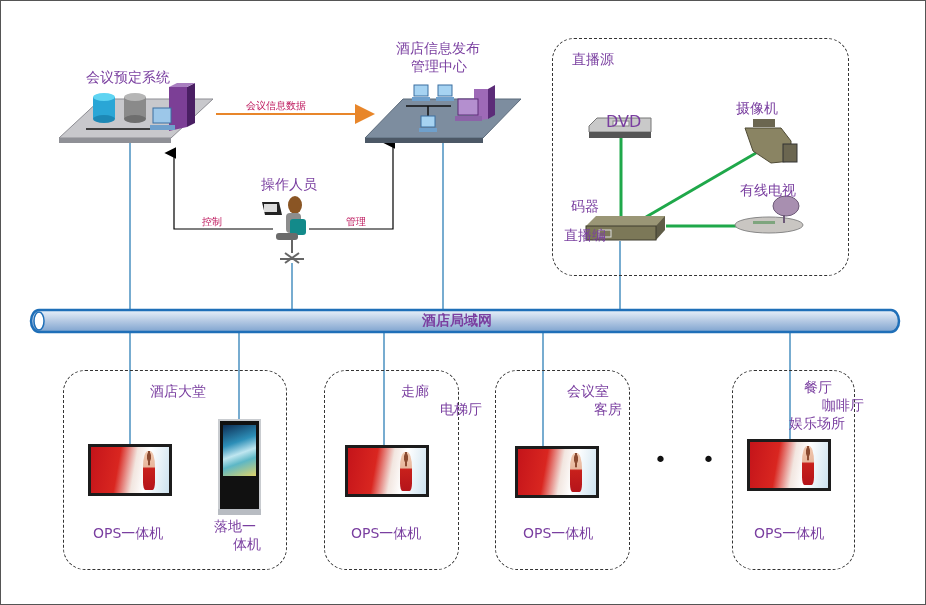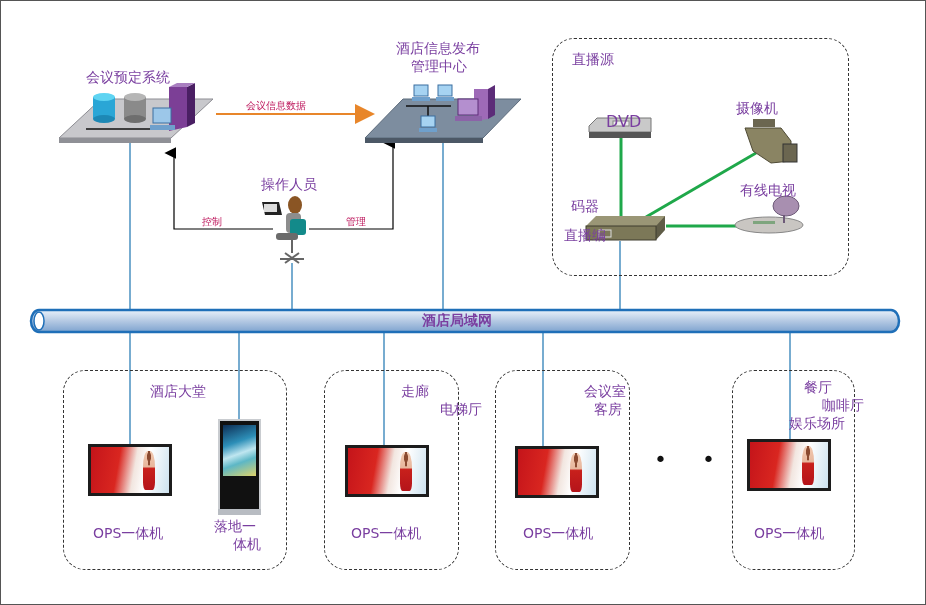--- a/index.html
+++ b/index.html
@@ -190,21 +190,21 @@
   <div class="lbl" style="left:232px;top:535px;font-family:Liberation Serif, serif;">体机</div>
 
   <div class="lbl" style="left:400px;top:382px;">走廊</div>
   <div class="lbl" style="left:392px;top:400px;margin-left:47px;">电梯厅</div>
   <div class="screen" style="left:344px;top:444px;width:84px;height:52px;">
       <div class="img"></div>
       <div class="fig"></div>
     </div>
   <div class="lbl" style="left:350px;top:524px;">OPS一体机</div>
 
-  <div class="lbl" style="left:583px;top:382px;text-align:center;">会议室</div>
+  <div class="lbl" style="left:566px;top:382px;text-align:center;">会议室</div>
   <div class="lbl" style="left:565px;top:400px;margin-left:28px;">客房</div>
   <div class="screen" style="left:514px;top:445px;width:84px;height:52px;">
       <div class="img"></div>
       <div class="fig"></div>
     </div>
   <div class="lbl" style="left:522px;top:524px;">OPS一体机</div>
 
   <div class="dots" style="left:653px;top:446px;">• • •</div>
 
   <div class="lbl" style="left:803px;top:378px;">餐厅</div>

